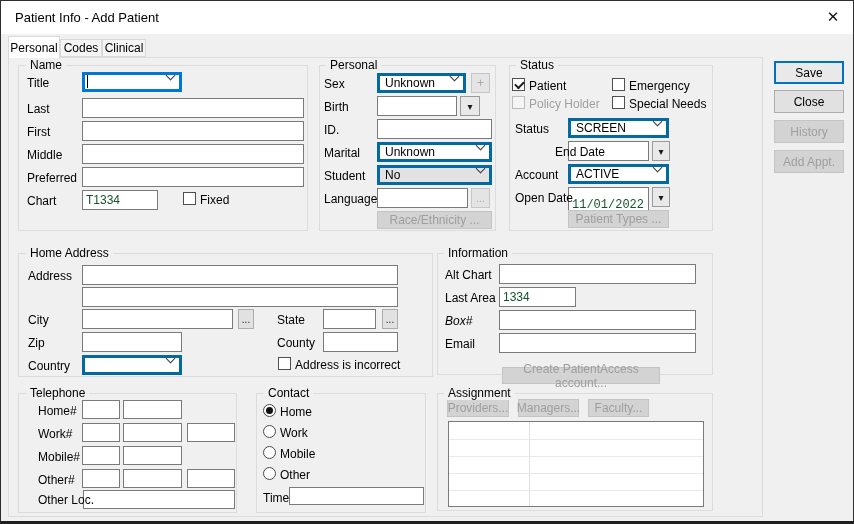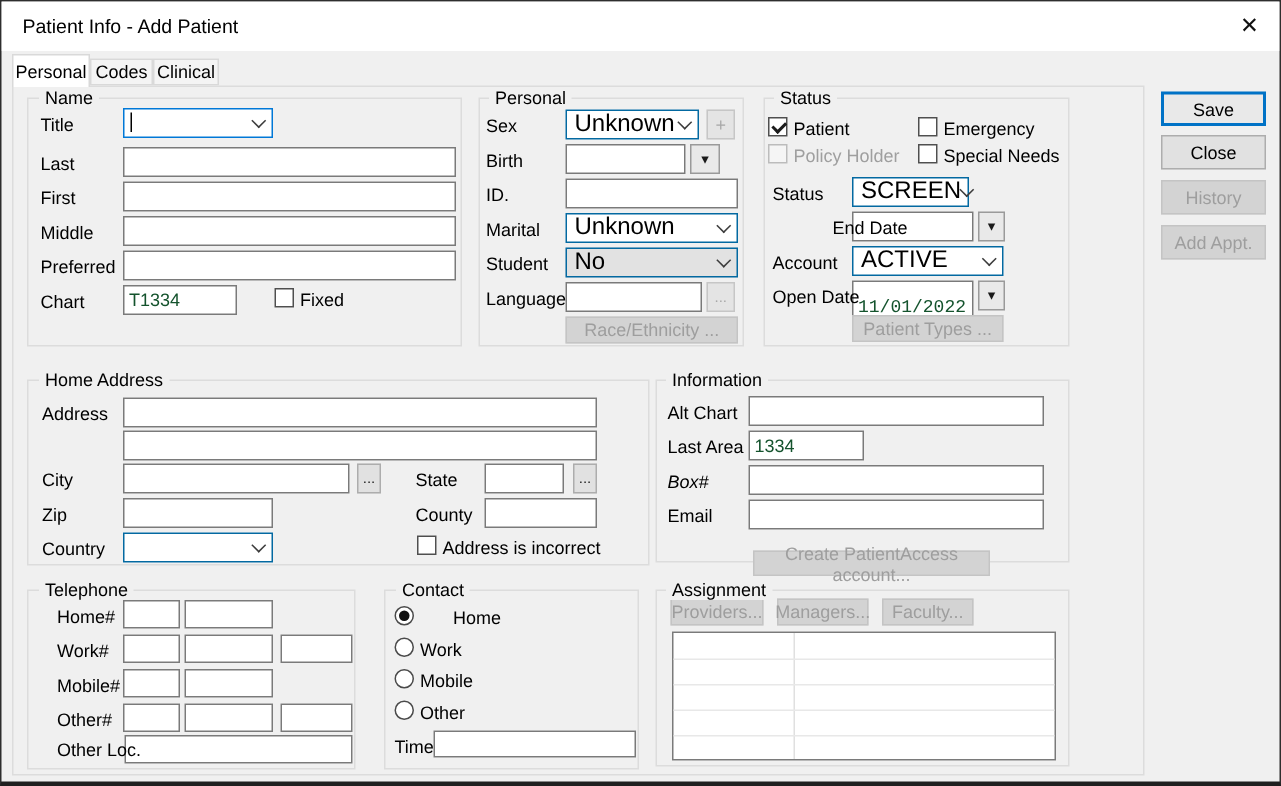--- a/index.html
+++ b/index.html
@@ -14,22 +14,22 @@
     font-size:12px;display:flex;align-items:center;justify-content:center;}
   .tab.active{background:#fff;border-bottom:none;z-index:3;}
   .tabpage{position:absolute;left:7px;top:56px;width:755px;height:460px;box-sizing:border-box;
     border:1px solid #dcdcdc;background:#f0f0f0;}
   .group{position:absolute;box-sizing:border-box;border:1px solid #dcdcdc;}
   .lbl{position:absolute;font-size:12px;line-height:14px;white-space:nowrap;z-index:2;}
   .lbl.gt{background:#f0f0f0;padding:0 4px;}
   .lbl.dis{color:#9f9f9f;}
   .tb{position:absolute;box-sizing:border-box;background:#fff;border:1px solid #7a7a7a;
     font-family:"Liberation Sans",sans-serif;font-size:12px;padding:0 3px;color:#14532d;outline:none;}
-  .combo{position:absolute;box-sizing:border-box;background:#fff;border:1px solid #0369a1;
-    font-size:16px;display:flex;align-items:center;justify-content:space-between;padding:0 5px;}
+  .combo{position:absolute;box-sizing:border-box;background:#fff;border:3px solid #0369a1;
+    font-size:12px;display:flex;justify-content:space-between;padding:0 5px;}
   .combo.focus{border-color:#0078d7;}
   .combo.dis{background:#e2e2e2;}
   .chev{width:6px;height:6px;border-right:1.4px solid #3c3c3c;border-bottom:1.4px solid #3c3c3c;
     transform:rotate(45deg);margin-top:-3px;flex:none;}
   .caret{position:absolute;width:1px;height:13px;background:#000;z-index:3;}
   .sq-btn{position:absolute;box-sizing:border-box;background:#e9e9e9;border:1px solid #9a9a9a;
     font-size:10px;display:flex;align-items:center;justify-content:center;color:#1a1a1a;
     font-family:"Liberation Sans",sans-serif;padding:0;}
   .sq-btn.dis{background:#e4e4e4;border-color:#c6c6c6;color:#a8a8a8;}
   .btn{position:absolute;box-sizing:border-box;background:#e1e1e1;border:1px solid #adadad;
@@ -134,21 +134,21 @@
       <span class="check"></span>
     </div>
   <span class="lbl" style="left:528px;top:78px;">Patient</span>
   <div class="cb" style="left:611px;top:77px;"></div>
   <span class="lbl" style="left:628px;top:78px;">Emergency</span>
   <div class="cb dis" style="left:511px;top:95px;"></div>
   <span class="lbl dis" style="left:528px;top:96px;">Policy Holder</span>
   <div class="cb" style="left:611px;top:95px;"></div>
   <span class="lbl" style="left:628px;top:96px;">Special Needs</span>
   <span class="lbl" style="left:514px;top:121px;">Status</span>
-  <div class="combo" style="left:567px;top:117px;width:78px;height:20px;">
+  <div class="combo" style="left:567px;top:117px;width:101px;height:20px;">
     <span>SCREEN</span>
     <span class="chev"></span>
   </div>
   <span class="lbl" style="left:514px;top:144px;margin-left:40px;">End Date</span>
   <input class="tb" style="left: 567px; top: 140px; width: 81px; height: 20px;">
   <div class="sq-btn" style="left:651px;top:140px;width:18px;height:20px;">
     <span>▾</span>
   </div>
   <span class="lbl" style="left:514px;top:167px;">Account</span>
   <div class="combo" style="left:567px;top:163px;width:101px;height:20px;">
@@ -218,21 +218,21 @@
   <input class="tb" style="left: 122px; top: 468px; width: 59px; height: 19px;">
   <input class="tb" style="left: 186px; top: 468px; width: 48px; height: 19px;">
   <span class="lbl" style="left:37px;top:492px;">Other Loc.</span>
   <input class="tb" style="left: 82px; top: 489px; width: 152px; height: 19px;">
 
   <div class="group" style="left:255px;top:392px;width:170px;height:120px;"></div>
   <span class="lbl gt" style="left:263px;top:385px;">Contact</span>
   <div class="radio" style="left:262px;top:403px;">
       <span class="dot"></span>
     </div>
-  <span class="lbl" style="left:279px;top:404px;margin-left:22px;">Home</span>
+  <span class="lbl" style="left:279px;top:404px;">Home</span>
   <div class="radio" style="left:262px;top:424px;"></div>
   <span class="lbl" style="left:279px;top:425px;">Work</span>
   <div class="radio" style="left:262px;top:445px;"></div>
   <span class="lbl" style="left:279px;top:446px;">Mobile</span>
   <div class="radio" style="left:262px;top:466px;"></div>
   <span class="lbl" style="left:279px;top:467px;">Other</span>
   <span class="lbl" style="left:262px;top:490px;">Time</span>
   <input class="tb" style="left: 288px; top: 486px; width: 135px; height: 18px;">
 
   <div class="group" style="left:436px;top:392px;width:276px;height:118px;"></div>

